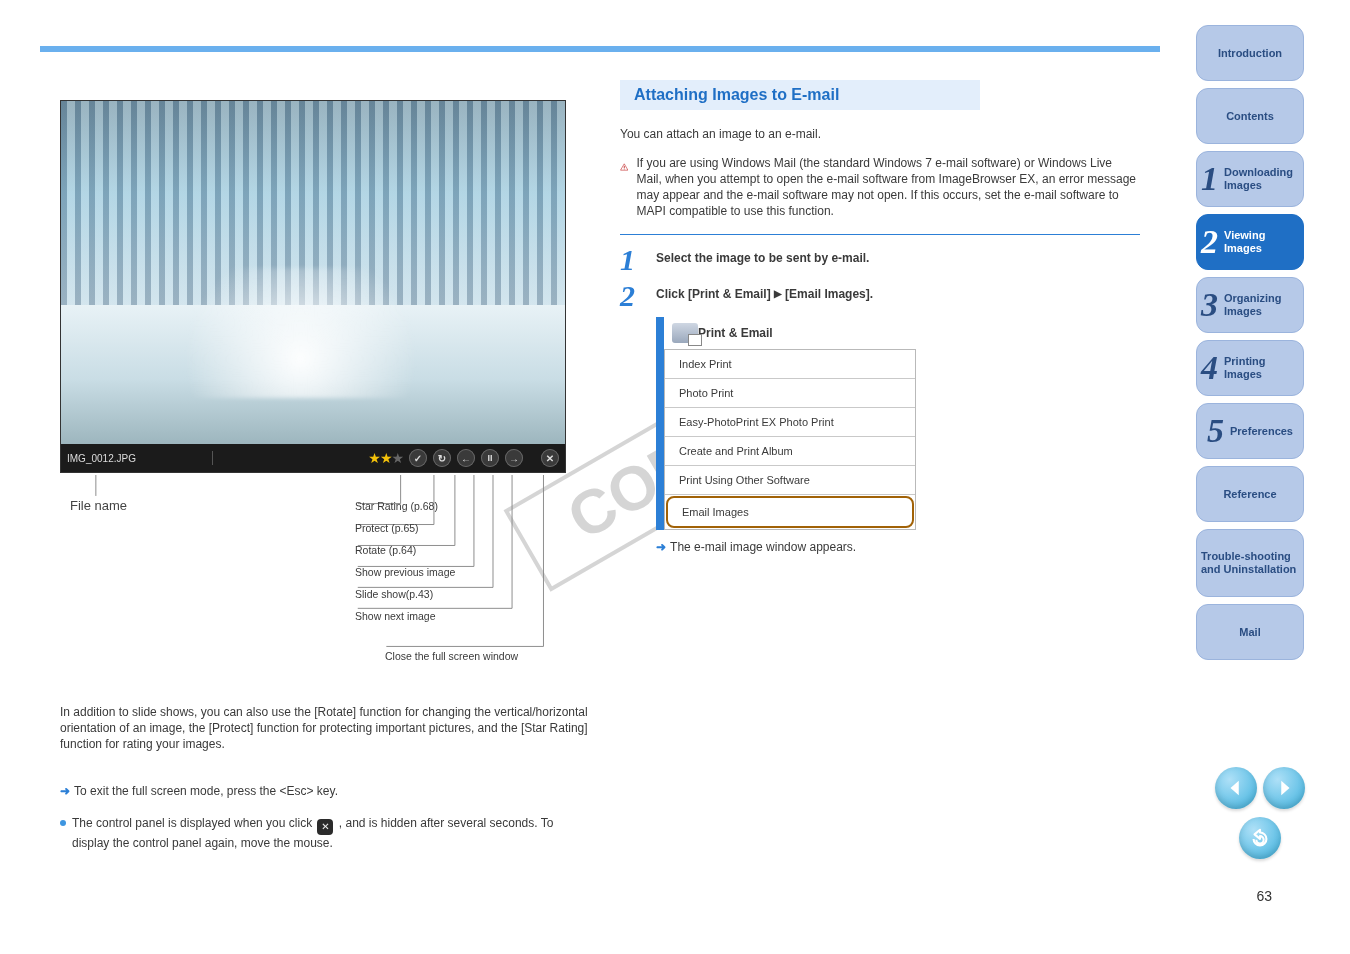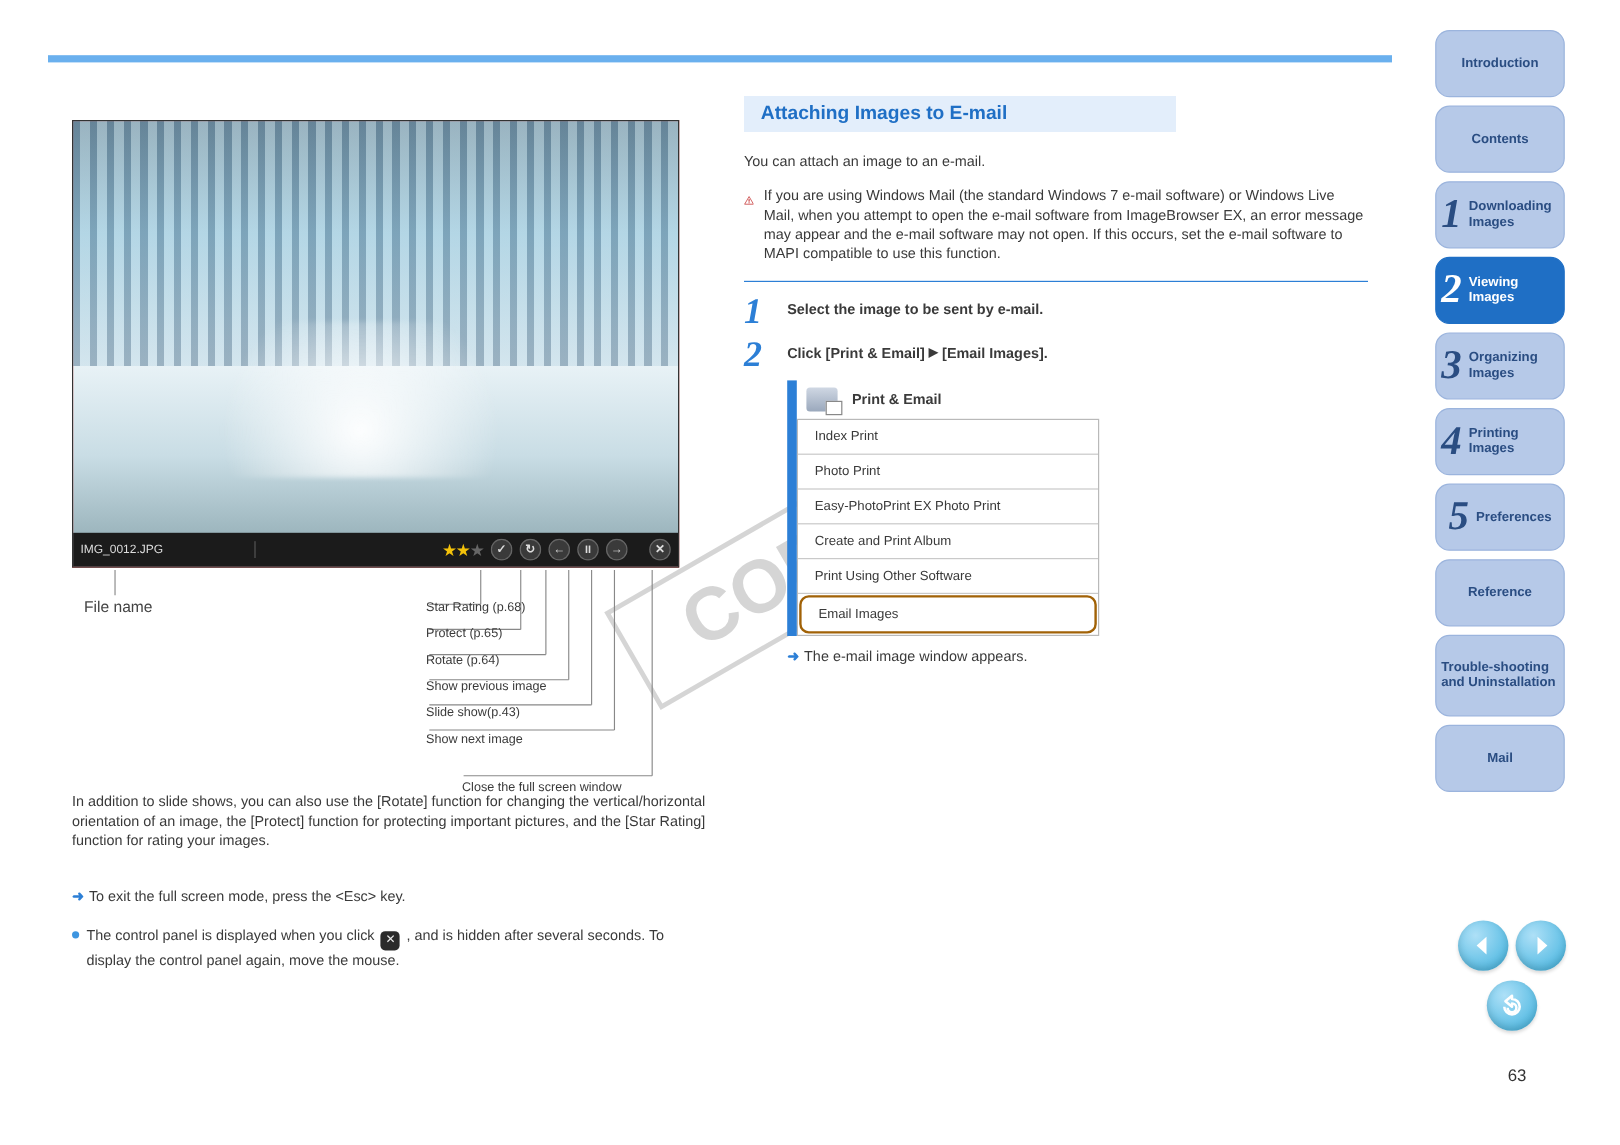--- a/index.html
+++ b/index.html
@@ -18,21 +18,21 @@
 
   
   .navcircles { position: absolute; right: 30px; bottom: 95px; display: flex; flex-wrap: wrap; width: 120px; justify-content: center; gap: 6px; }
   .circlebtn { width: 42px; height: 42px; border-radius: 50%; background: radial-gradient(circle at 35% 30%, #aee0f7, #3bb0dd); display: flex; align-items: center; justify-content: center; box-shadow: inset 0 -3px 6px rgba(0,0,0,0.15), 0 2px 3px rgba(0,0,0,0.15); }
   .circlebtn svg { width: 22px; height: 22px; }
 
   .pagenum { position: absolute; right: 78px; bottom: 50px; font-size: 14px; color: #333; }
 
   
   .left-col { position: absolute; left: 60px; top: 100px; width: 540px; }
-  .shot { width: 506px; height: 373px; background: #b91c1c; position: relative; border: 1px solid #333; }
+  .shot { width: 506px; height: 373px; background: #fde047; position: relative; border: 1px solid #333; }
   .shot-img { position: absolute; inset: 0; background: linear-gradient(to bottom, #889faa 0%, #b3d9e8 25%, #e8f2f6 55%, #c9dde5 75%, #8aa5ad 100%); }
   
   .shot-img::before { content:""; position:absolute; left:0; right:0; top:0; height:55%; background:
       repeating-linear-gradient(90deg, rgba(60,100,130,0.45) 0 6px, rgba(180,210,225,0.4) 6px 14px);
   }
   .shot-img::after { content:""; position:absolute; left:20%; bottom:20%; width:55%; height:35%;
       background: radial-gradient(circle at 50% 70%, rgba(255,255,255,0.95), rgba(255,255,255,0) 70%);
       filter: blur(2px);
   }
   .shot-bar { position: absolute; left: 0; right: 0; bottom: 0; height: 28px; background: #1b1b1b; display: flex; align-items: center; padding: 0 6px; gap: 6px; }
@@ -44,21 +44,21 @@
   .mini-icon { width: 18px; height: 18px; border-radius: 50%; background: #3a3a3a; display:inline-flex; align-items:center; justify-content:center; color:#ddd; font-size:10px; font-weight:bold; box-shadow: inset 0 0 0 1px #666; }
 
   
   .ann { position: absolute; font-size: 13px; color: #444; line-height: 1.25; }
 
   
   .stack { position: absolute; left: 355px; top: 500px; font-size: 10.5px; }
   .stack > div { height: 22px; display: flex; align-items: flex-start; }
 
   
-  .para { position: absolute; left: 60px; top: 660px; width: 530px; font-size: 12px; line-height: 1.35; }
+  .para { position: absolute; left: 60px; top: 704px; width: 530px; font-size: 12px; line-height: 1.35; }
   .arrow-line { display: flex; gap: 4px; margin-top: 30px; }
   .arrow-sym { color: #2c7fd6; font-weight: bold; }
   .bullet-line { display: flex; gap: 6px; margin-top: 16px; align-items: flex-start; }
   .dot { width: 6px; height: 6px; border-radius: 50%; background: #3d95e0; margin-top: 5px; flex-shrink: 0; }
   .xicon { display:inline-flex; width:16px; height:16px; border-radius:4px; background:#2b2b2b; color:#eee; align-items:center; justify-content:center; font-size:10px; vertical-align: -3px; margin: 0 2px; }
 
   
   .right-col { position: absolute; left: 620px; top: 80px; width: 520px; }
   .email-head { background: #e3eefb; color: #1f6fc5; font-weight: bold; font-size: 16px; padding: 6px 14px; width: 360px; }
   .right-col p { margin-top: 16px; line-height: 1.4; }
@@ -67,21 +67,21 @@
   .hr { height: 1px; background: #2c7fd6; margin: 14px 0 10px; }
 
   .step { display: flex; gap: 10px; align-items: flex-start; margin-bottom: 6px; }
   .stepnum { font-family: "Times New Roman", serif; font-style: italic; font-size: 30px; color: #2c7fd6; font-weight: bold; width: 26px; line-height: 1; }
   .steptxt { padding-top: 6px; font-weight: bold; }
   .steptxt .tri { font-size: 10px; vertical-align: 1px; }
 
   
   .menu-wrap { margin-left: 36px; margin-top: 4px; position: relative; width: 260px; }
   .menu-left-border { position:absolute; left:0; top:0; bottom:0; width:8px; background:#2c7fd6; }
-  .menu-head { display:flex; align-items:center; gap:12px; padding:6px 10px 6px 16px; font-weight:bold; }
+  .menu-head { display:flex; align-items:center; gap:0; padding:6px 10px 6px 16px; font-weight:bold; }
   .menu-head-icon { width:26px; height:20px; background:linear-gradient(#cfd7e3,#9aa8bc); border-radius:3px; position:relative; }
   .menu-head-icon::after{content:""; position:absolute; right:-4px; bottom:-3px; width:12px; height:10px; background:#fff; border:1px solid #888;}
   .menu-body { background:#fff; border:1px solid #b9b9b9; margin-left:8px; }
   .menu-item { padding:8px 14px; border-bottom:1px solid #c9c9c9; font-size:11px; }
   .menu-item:last-child { border-bottom:none; }
   .menu-item.hi { border:2px solid #a16207; border-radius:8px; margin:1px; }
 
   
   .copy-mark { position: absolute; left: 470px; top: 340px; width: 360px; height: 280px; opacity: 0.35; pointer-events: none; }
 

